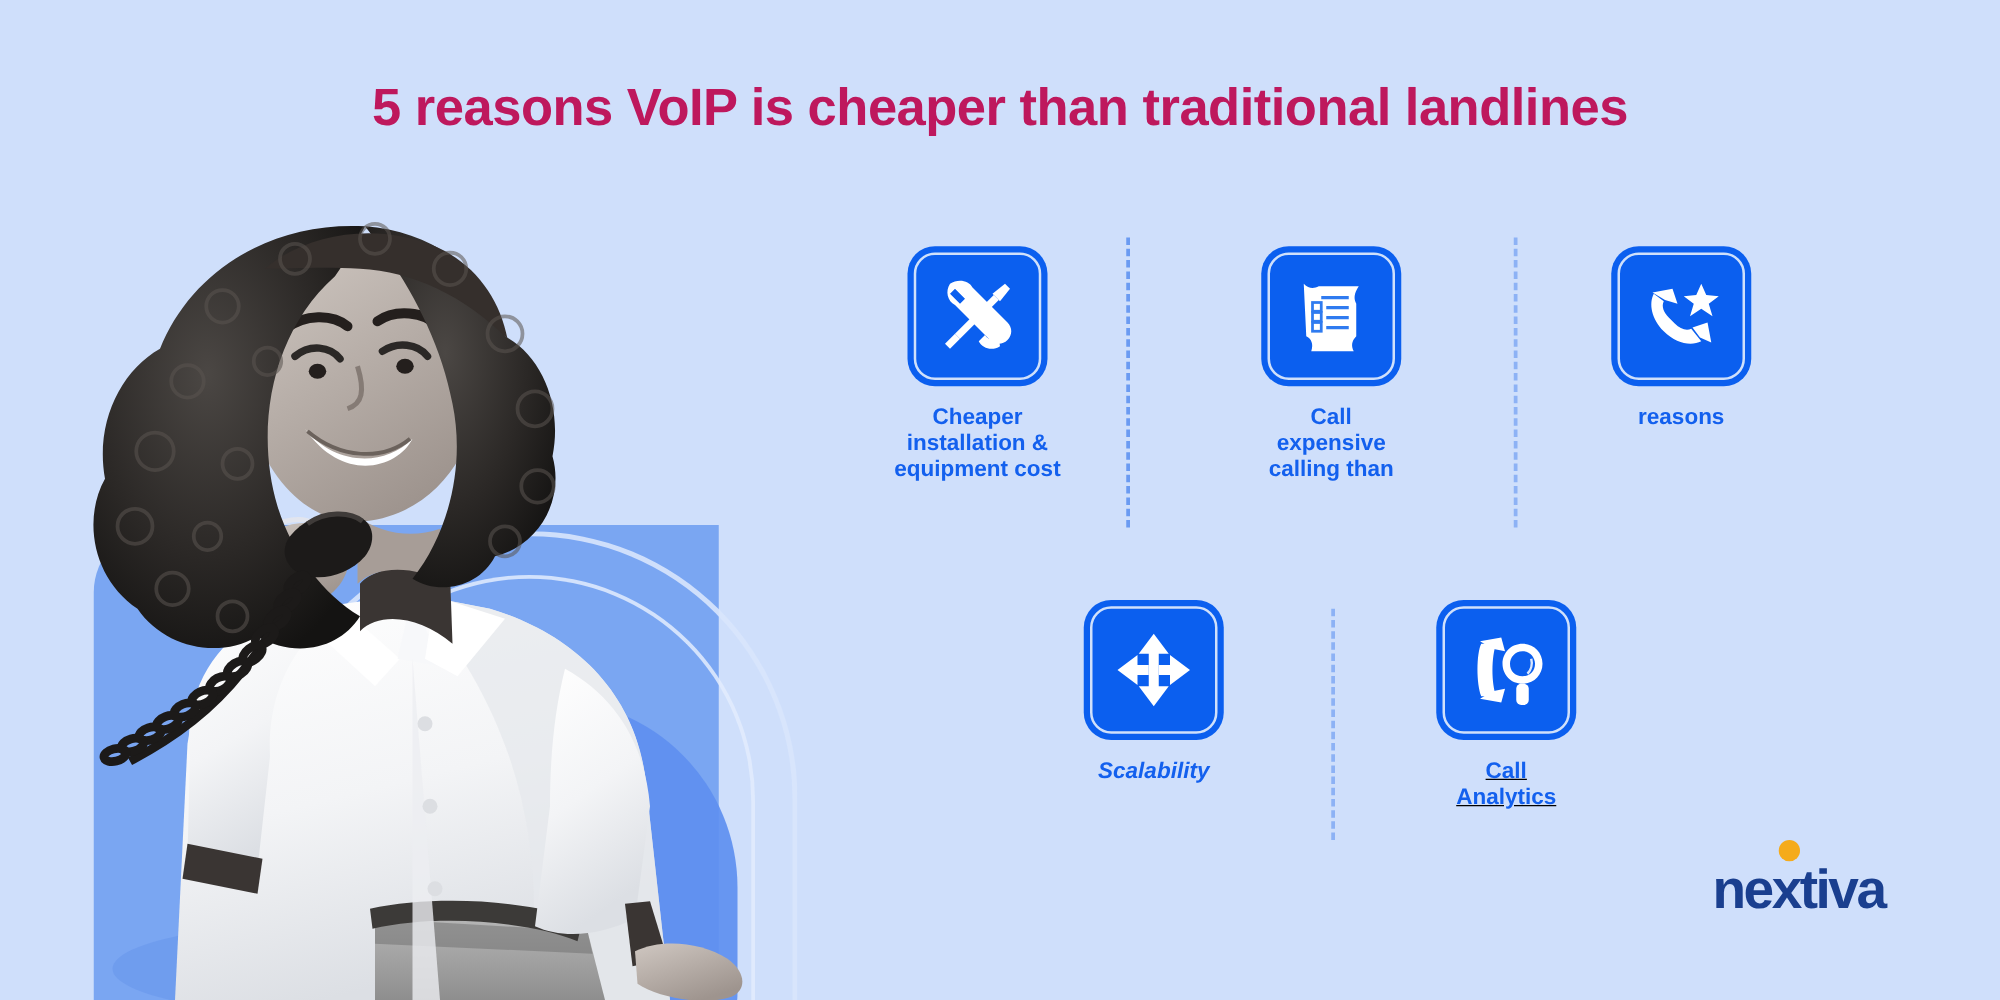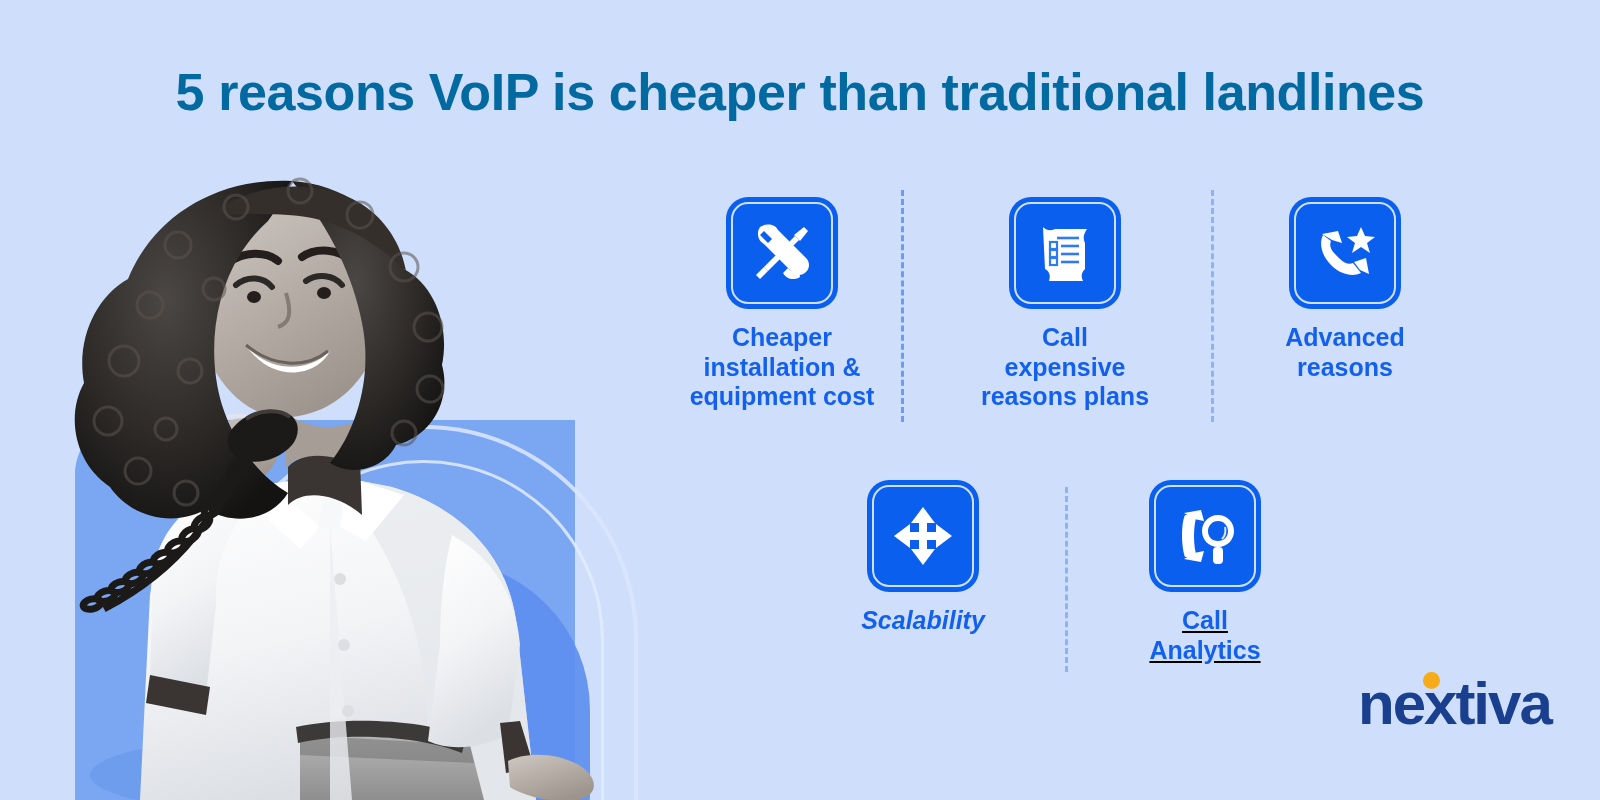--- a/index.html
+++ b/index.html
@@ -16,23 +16,23 @@
     font-family: "Liberation Sans", sans-serif;
   }
 
   
   .title {
     position: absolute;
     left: 0;
     top: 62px;
     width: 1600px;
     text-align: center;
-    font-size: 52px;
+    font-size: 42px;
     font-weight: bold;
-    color: #0369a1;
+    color: #be185d;
     letter-spacing: -0.4px;
     white-space: nowrap;
   }
 
   
   .hero {
     position: absolute;
     left: 0;
     top: 175px;
     width: 640px;
@@ -124,21 +124,21 @@
     pointer-events: none;
   }
   .tile svg {
     position: absolute;
     left: 50%;
     top: 50%;
     transform: translate(-50%, -50%);
   }
   .cell-label {
     margin-top: 14px;
-    font-size: 25px;
+    font-size: 18px;
     font-weight: bold;
     color: #1360ee;
     line-height: 1.18;
   }
 
   
   .cell-1 { left: 47px;  top: 17px; }
   .cell-2 { left: 330px; top: 17px; }
   .cell-3 { left: 610px; top: 17px; }
   
@@ -159,23 +159,23 @@
   
   .logo {
     position: absolute;
     left: 1358px;
     top: 672px;
     width: 150px;
     height: 62px;
   }
   .logo-word {
     position: absolute;
-    left: 0;
+    left: 12px;
     bottom: 0;
-    font-size: 60px;
+    font-size: 44px;
     font-weight: bold;
     color: #1a3f8f;
     letter-spacing: -2px;
     line-height: 1;
   }
   .logo-dot {
     position: absolute;
     left: 65px;
     top: 0px;
     width: 17px;
@@ -380,38 +380,37 @@
           <g stroke="#2f7bf0" stroke-width="2.2" fill="none">
             <rect x="15" y="21" width="7" height="7"></rect>
             <rect x="15" y="29" width="7" height="7"></rect>
             <rect x="15" y="37" width="7" height="7"></rect>
           </g>
         </svg>
       </div>
       <div class="cell-label">
         <div>Call</div>
         <div>expensive</div>
-        <div>reasons plans</div>
+        <div>calling than</div>
       </div>
     </div>
 
     <div class="cell cell-3">
       <div class="tile">
         <svg width="64" height="60" viewBox="0 0 64 60">
           <g fill="#ffffff">
             <path d="M10 12 C6 20 8 32 18 42 C28 52 40 54 48 50 L40 40
                      C36 42 31 40 27 36 L22 31 C18 27 16 22 18 18 Z"></path>
             <path d="M9 11 L25 8 L29 20 L19 17 Z"></path>
             <path d="M41 39 L53 35 L56 51 L47 47 Z"></path>
             <path d="M48 4 L52 13 L62 14 L54 20 L57 30 L48 24 L39 30 L42 20 L34 14 L44 13 Z"></path>
           </g>
         </svg>
       </div>
       <div class="cell-label">
-        <div>Advanced</div>
         <div>reasons</div>
       </div>
     </div>
 
     <div class="cell cell-4">
       <div class="tile">
         <svg width="62" height="62" viewBox="0 0 62 62">
           <g fill="#ffffff">
             <path d="M31 2 L43 18 L35 18 L35 27 L27 27 L27 18 L19 18 Z"></path>
             <path d="M31 60 L19 44 L27 44 L27 35 L35 35 L35 44 L43 44 Z"></path>

